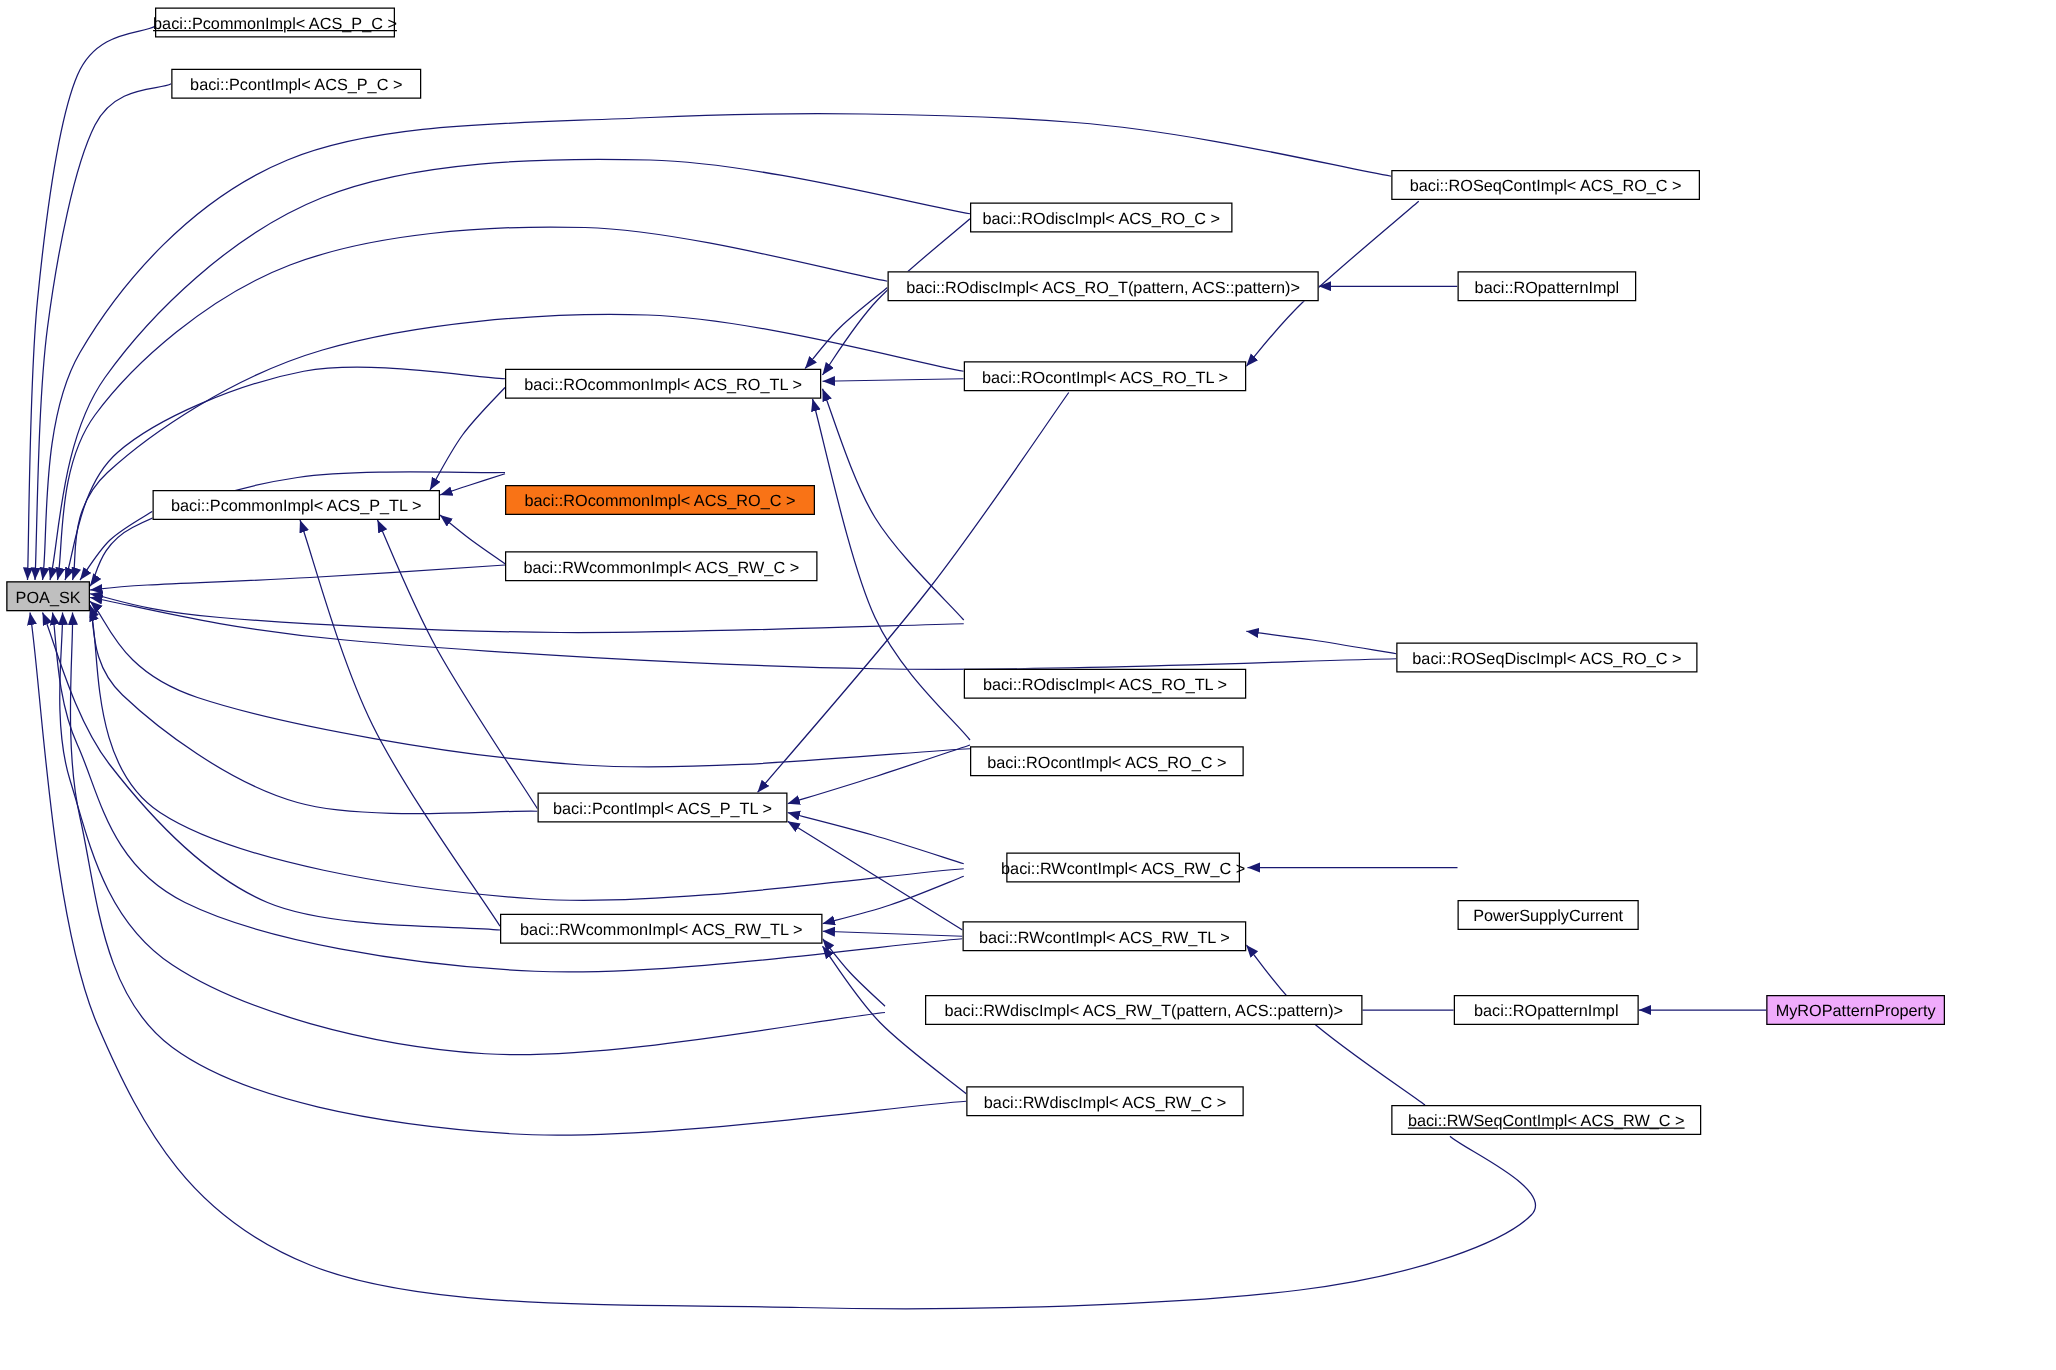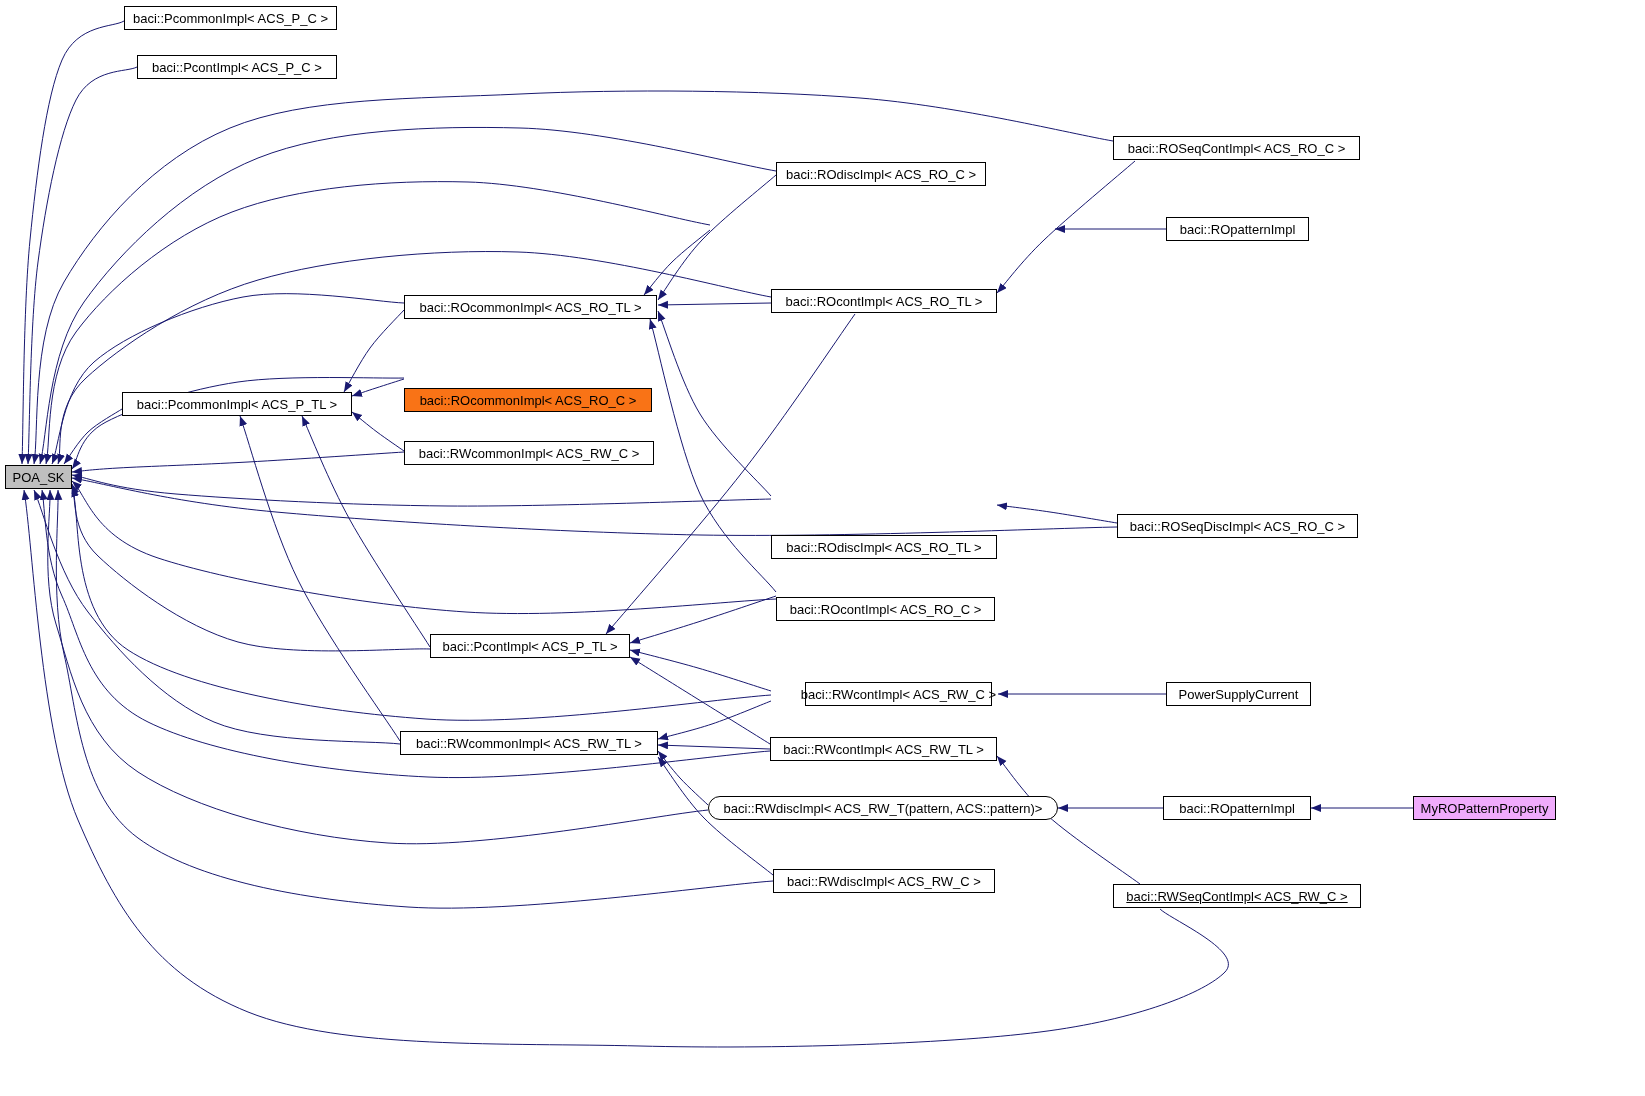--- a/index.html
+++ b/index.html
@@ -97,37 +97,38 @@
         <path d="M 708,805 C 703.3,800.5 688.3,787.0 680,778 C 671.7,769.0 661.7,755.5 658,751" class="edge" stroke="#191970" marker-end="url(#arrowhead)"></path>
         <path d="M 773,875 C 761.5,865.5 723.2,837.7 704,818 C 684.8,798.3 665.7,767.2 658,757" class="edge" stroke="#191970" marker-end="url(#arrowhead)"></path>
         <path d="M 1163,808 L 1058,808" class="edge" stroke="#191970" marker-end="url(#arrowhead)"></path>
         <path d="M 1413,808 L 1311,808" class="edge" stroke="#191970" marker-end="url(#arrowhead)"></path>
         <path d="M 1166,694 L 998,694" class="edge" stroke="#191970" marker-end="url(#arrowhead)"></path>
         <path d="M 1140,884 C 1124.7,872.7 1071.8,837.3 1048,816 C 1024.2,794.7 1005.5,766.0 997,756" class="edge" stroke="#191970" marker-end="url(#arrowhead)"></path>
         <path d="M 1117,523 C 1105.8,521.2 1070.0,515.0 1050,512 C 1030.0,509.0 1005.8,506.2 997,505" class="edge" stroke="#191970" marker-end="url(#arrowhead)"></path>
       </g>
   </svg>
 
-<div class="node" style="left: 124px; top: 6px; width: 213px; height: 24px; border-color: rgb(0, 0, 0); background: rgb(255, 255, 255);">baci::PcommonImpl&lt; ACS_P_C &gt;</div>
+<div class="node" style="left: 124px; top: 6px; width: 192px; height: 24px; border-color: rgb(0, 0, 0); background: rgb(255, 255, 255); text-decoration: underline;">baci::PcommonImpl&lt; ACS_P_C &gt;</div>
     <div class="node" style="left: 137px; top: 55px; width: 200px; height: 24px; border-color: rgb(0, 0, 0); background: rgb(255, 255, 255);">baci::PcontImpl&lt; ACS_P_C &gt;</div>
     <div class="node" style="left: 1113px; top: 136px; width: 247px; height: 24px; border-color: rgb(0, 0, 0); background: rgb(255, 255, 255);">baci::ROSeqContImpl&lt; ACS_RO_C &gt;</div>
     <div class="node" style="left: 776px; top: 162px; width: 210px; height: 24px; border-color: rgb(0, 0, 0); background: rgb(255, 255, 255);">baci::ROdiscImpl&lt; ACS_RO_C &gt;</div>
+    <div class="node" style="left: 710px; top: 217px; width: 345px; height: 24px; border-color: rgb(0, 0, 0); background: rgb(255, 255, 255);">baci::ROdiscImpl&lt; ACS_RO_T(pattern, ACS::pattern)&gt;</div>
     <div class="node" style="left: 1166px; top: 217px; width: 143px; height: 24px; border-color: rgb(0, 0, 0); background: rgb(255, 255, 255);">baci::ROpatternImpl</div>
     <div class="node" style="left: 404px; top: 295px; width: 253px; height: 24px; border-color: rgb(0, 0, 0); background: rgb(255, 255, 255);">baci::ROcommonImpl&lt; ACS_RO_TL &gt;</div>
     <div class="node" style="left: 771px; top: 289px; width: 226px; height: 24px; border-color: rgb(0, 0, 0); background: rgb(255, 255, 255);">baci::ROcontImpl&lt; ACS_RO_TL &gt;</div>
     <div class="node" style="left: 404px; top: 368px; width: 248px; height: 24px; border-color: rgb(0, 0, 0); background: #f97316; margin-top: 20px;">baci::ROcommonImpl&lt; ACS_RO_C &gt;</div>
     <div class="node" style="left: 122px; top: 392px; width: 230px; height: 24px; border-color: rgb(0, 0, 0); background: rgb(255, 255, 255);">baci::PcommonImpl&lt; ACS_P_TL &gt;</div>
     <div class="node" style="left: 404px; top: 441px; width: 250px; height: 24px; border-color: rgb(0, 0, 0); background: rgb(255, 255, 255);">baci::RWcommonImpl&lt; ACS_RW_C &gt;</div>
     <div class="node highlight" style="left: 5px; top: 465px; width: 67px; height: 24px; border-color: rgb(0, 0, 0); background: rgb(191, 191, 191);">POA_SK</div>
     <div class="node" style="left: 771px; top: 489px; width: 226px; height: 24px; border-color: rgb(0, 0, 0); background: rgb(255, 255, 255); margin-top: 46px;">baci::ROdiscImpl&lt; ACS_RO_TL &gt;</div>
     <div class="node" style="left: 1117px; top: 514px; width: 241px; height: 24px; border-color: rgb(0, 0, 0); background: rgb(255, 255, 255);">baci::ROSeqDiscImpl&lt; ACS_RO_C &gt;</div>
     <div class="node" style="left: 776px; top: 585px; width: 219px; height: 24px; border-color: rgb(0, 0, 0); background: rgb(255, 255, 255); margin-top: 12px;">baci::ROcontImpl&lt; ACS_RO_C &gt;</div>
     <div class="node" style="left: 430px; top: 634px; width: 200px; height: 24px; border-color: rgb(0, 0, 0); background: rgb(255, 255, 255);">baci::PcontImpl&lt; ACS_P_TL &gt;</div>
     <div class="node" style="left: 805px; top: 682px; width: 187px; height: 24px; border-color: rgb(0, 0, 0); background: rgb(255, 255, 255);">baci::RWcontImpl&lt; ACS_RW_C &gt;</div>
-    <div class="node" style="left: 1166px; top: 682px; width: 145px; height: 24px; border-color: rgb(0, 0, 0); background: rgb(255, 255, 255);">PowerSupplyCurrent</div>
+    <div class="node" style="left: 1166px; top: 720px; width: 145px; height: 24px; border-color: rgb(0, 0, 0); background: rgb(255, 255, 255);">PowerSupplyCurrent</div>
     <div class="node" style="left: 400px; top: 731px; width: 258px; height: 24px; border-color: rgb(0, 0, 0); background: rgb(255, 255, 255);">baci::RWcommonImpl&lt; ACS_RW_TL &gt;</div>
     <div class="node" style="left: 770px; top: 737px; width: 227px; height: 24px; border-color: rgb(0, 0, 0); background: rgb(255, 255, 255);">baci::RWcontImpl&lt; ACS_RW_TL &gt;</div>
-    <div class="node" style="left: 708px; top: 796px; width: 350px; height: 24px; border-color: rgb(0, 0, 0); background: rgb(255, 255, 255); border-radius: 12px;">baci::RWdiscImpl&lt; ACS_RW_T(pattern, ACS::pattern)&gt;</div>
+    <div class="node" style="left: 740px; top: 796px; width: 350px; height: 24px; border-color: rgb(0, 0, 0); background: rgb(255, 255, 255);">baci::RWdiscImpl&lt; ACS_RW_T(pattern, ACS::pattern)&gt;</div>
     <div class="node" style="left: 1163px; top: 796px; width: 148px; height: 24px; border-color: rgb(0, 0, 0); background: rgb(255, 255, 255);">baci::ROpatternImpl</div>
     <div class="node" style="left: 1413px; top: 796px; width: 143px; height: 24px; border-color: rgb(0, 0, 0); background: #f0abfc;">MyROPatternProperty</div>
     <div class="node" style="left: 773px; top: 869px; width: 222px; height: 24px; border-color: rgb(0, 0, 0); background: rgb(255, 255, 255);">baci::RWdiscImpl&lt; ACS_RW_C &gt;</div>
     <div class="node" style="left: 1113px; top: 884px; width: 248px; height: 24px; border-color: rgb(0, 0, 0); background: rgb(255, 255, 255); text-decoration: underline;">baci::RWSeqContImpl&lt; ACS_RW_C &gt;</div>
   </div>
 
 </body></html>

